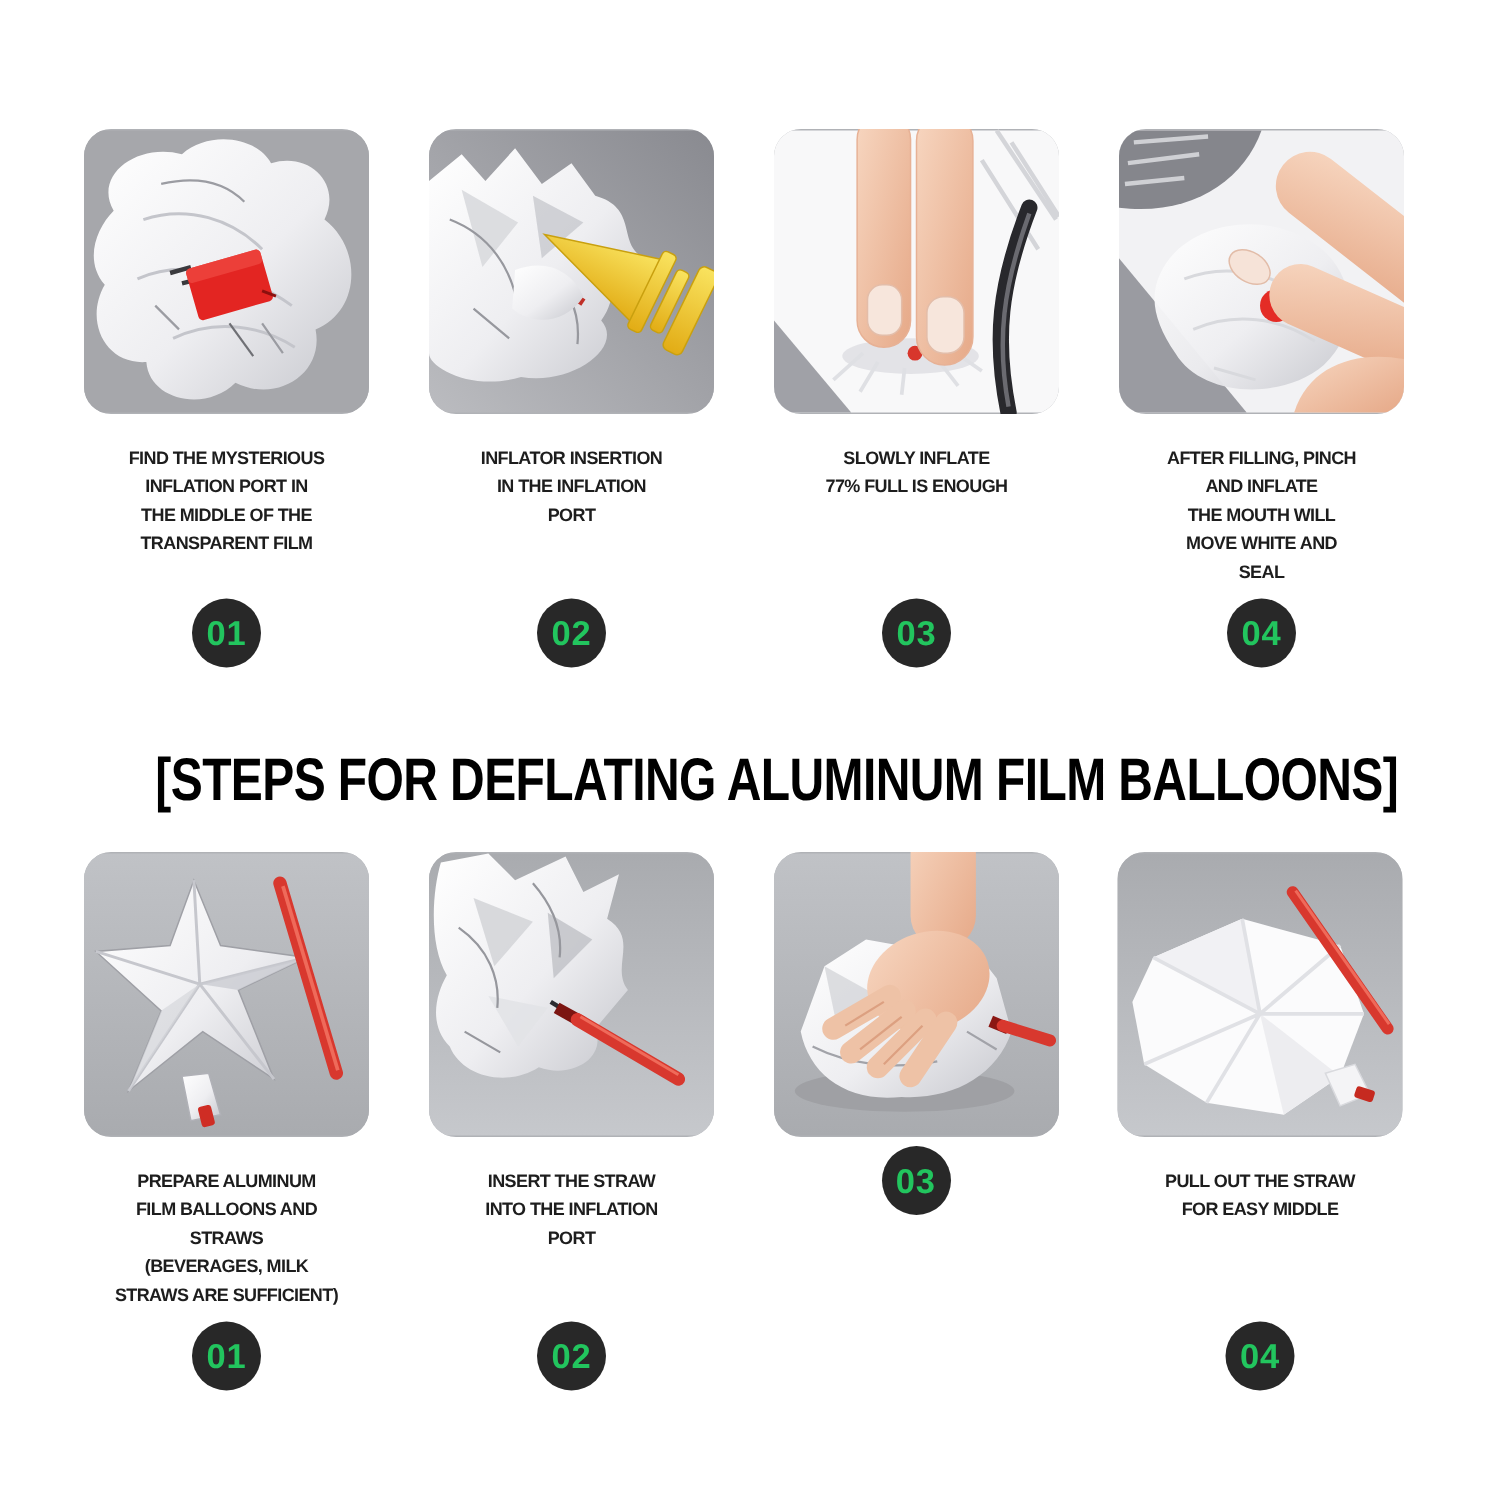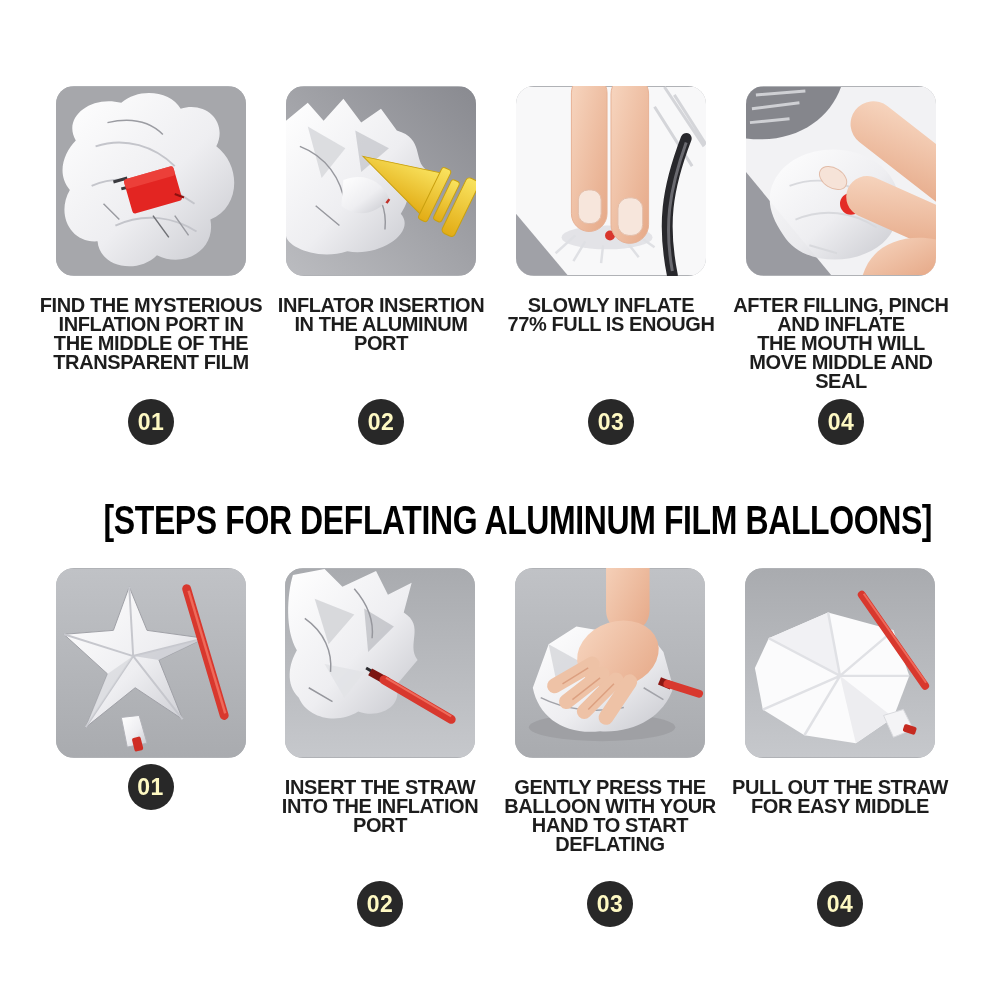--- a/index.html
+++ b/index.html
@@ -6,23 +6,23 @@
   .sheet{position:relative;width:999px;height:999px;background:#ffffff;overflow:hidden;
          font-family:"Liberation Sans",sans-serif;}
   .steps-row{position:absolute;left:0;width:999px;box-sizing:border-box;
              display:flex;justify-content:space-between;padding:0 44px 0 36px;}
   .row-inflate{top:86px;}
   .row-deflate{top:568px;}
   .step{width:230px;display:flex;flex-direction:column;align-items:center;}
   .photo{width:190px;height:190px;border-radius:18px;overflow:hidden;background:#b0b2b6;}
   .photo svg{display:block;}
   .caption{margin-top:20px;height:97px;width:230px;text-align:center;
-           font-size:20px;font-weight:bold;line-height:19px;letter-spacing:-0.4px;
+           font-size:12px;font-weight:bold;line-height:19px;letter-spacing:-0.4px;
            color:#1d1d1d;white-space:pre-line;}
-  .badge{width:46px;height:46px;border-radius:50%;background:#282828;color:#fef9c3;
+  .badge{width:46px;height:46px;border-radius:50%;background:#282828;color:#22c55e;
          display:flex;align-items:center;justify-content:center;
          font-size:23px;font-weight:bold;margin-top:6px;letter-spacing:0.5px;text-align:right;}
   .heading-wrap{position:absolute;top:498px;left:0;width:999px;text-align:left;}
   .heading{display:inline-block;font-size:40px;font-weight:bold;color:#000000;
            white-space:nowrap;transform:scaleX(0.80);transform-origin:center;
            letter-spacing:-0.5px;}
 </style>
 </head>
 <body>
 
@@ -95,21 +95,21 @@
             <path d="M70,96 L150,76 L150,124 Z" fill="url(#yel)" stroke="#c9a00f" stroke-width="1"></path>
             <rect x="147" y="70" width="10" height="58" rx="3" fill="url(#yel)" stroke="#c9a00f" stroke-width="1"></rect>
             <rect x="161" y="77" width="9" height="45" rx="3" fill="url(#yel)" stroke="#c9a00f" stroke-width="1"></rect>
             <rect x="174" y="68" width="14" height="62" rx="4" fill="url(#yel)" stroke="#c9a00f" stroke-width="1"></rect>
           </g>
           <path d="M86,104 l18,12" stroke="#c03028" stroke-width="5"></path>
           <path d="M58,94 C78,86 96,94 104,112 C92,130 70,132 56,120 Z" fill="url(#fg)"></path>
         </svg>
       </div>
       <div class="caption">INFLATOR INSERTION
-IN THE ALUMINUM
+IN THE INFLATION
 PORT</div>
       <div class="badge">02</div>
     </div>
 
     <div class="step">
       <div class="photo">
         <svg width="190" height="190" viewBox="0 0 192 190">
           <rect width="192" height="190" fill="#f8f8f9"></rect>
           <path d="M0,128 L52,190 L0,190 Z" fill="#a0a1a7"></path>
           <path d="M150,0 L190,60 M160,8 L192,58 M140,20 L178,80" stroke="#d4d5d9" stroke-width="3" fill="none"></path>
@@ -146,21 +146,21 @@
           <g transform="rotate(24 150 120)">
               <rect x="100" y="102" width="120" height="42" rx="21" fill="url(#skin)"></rect>
             </g>
           <path d="M118,190 C128,158 160,148 192,154 L192,190 Z" fill="url(#skin)"></path>
           <ellipse cx="88" cy="92" rx="15" ry="10" fill="#f6e3d8" stroke="#e2bca8" stroke-width="1" transform="rotate(32 88 92)"></ellipse>
         </svg>
       </div>
       <div class="caption">AFTER FILLING, PINCH
 AND INFLATE
 THE MOUTH WILL
-MOVE MIDDLE AND
+MOVE WHITE AND
 SEAL</div>
       <div class="badge">04</div>
     </div>
 
   </div>
 
   <div class="heading-wrap">
     <span class="heading">[STEPS FOR DEFLATING ALUMINUM FILM BALLOONS]</span>
   </div>
 
@@ -173,20 +173,25 @@
           <path d="M74,18 L92,62 L150,70 L104,92 L128,152 L80,120 L30,160 L52,106 L8,66 L58,62 Z" fill="url(#fg)" stroke="#9fa0a6" stroke-width="1"></path>
           <path d="M78,88 L74,18 M78,88 L150,70 M78,88 L128,152 M78,88 L30,160 M78,88 L8,66" stroke="#c6c7cd" stroke-width="2"></path>
           <path d="M78,88 L150,70 L104,92 Z" fill="#cbccd2" opacity="0.8"></path>
           <path d="M78,88 L30,160 L52,106 Z" fill="#d6d7db" opacity="0.7"></path>
           <path d="M66,150 L84,148 L92,176 L72,180 Z" fill="url(#fg)" stroke="#b0b1b7" stroke-width="1"></path>
           <rect x="78" y="170" width="9" height="14" rx="2" fill="#cf2d24" transform="rotate(-14 82 177)"></rect>
           <line x1="132" y1="20" x2="170" y2="148" stroke="#d8382e" stroke-width="9" stroke-linecap="round"></line>
           <line x1="134" y1="22" x2="171" y2="146" stroke="#ef6a5a" stroke-width="2.5"></line>
         </svg>
       </div>
+      <div class="caption">PREPARE ALUMINUM
+FILM BALLOONS AND
+STRAWS
+(BEVERAGES, MILK
+STRAWS ARE SUFFICIENT)</div>
       <div class="badge">01</div>
     </div>
 
     <div class="step">
       <div class="photo">
         <svg width="190" height="190" viewBox="0 0 192 190">
           <rect width="192" height="190" fill="url(#bgl2)"></rect>
           <path d="M8,6 L40,0 58,18 92,2 104,26 128,14 120,44 C142,58 122,76 134,92 L112,118 C120,138 96,152 74,144 C52,158 22,150 14,130 C0,116 4,96 12,82 C0,62 2,26 8,6 Z" fill="url(#fg)"></path>
           <path d="M30,30 L70,46 L44,76 Z" fill="#d2d3d7" opacity="0.85"></path>
           <path d="M80,40 L110,58 L84,84 Z" fill="#bfc0c6" opacity="0.8"></path>
@@ -223,24 +228,20 @@
             <line x1="102" y1="112" x2="70" y2="144"></line>
             <line x1="116" y1="114" x2="92" y2="150"></line>
           </g>
           <g stroke="#dca081" stroke-width="1.5">
             <line x1="74" y1="100" x2="48" y2="116"></line>
             <line x1="86" y1="110" x2="58" y2="132"></line>
             <line x1="100" y1="116" x2="74" y2="142"></line>
           </g>
         </svg>
       </div>
-      <div class="caption">GENTLY PRESS THE
-BALLOON WITH YOUR
-HAND TO START
-DEFLATING</div>
       <div class="badge">03</div>
     </div>
 
     <div class="step">
       <div class="photo">
         <svg width="190" height="190" viewBox="0 0 192 190">
           <rect width="192" height="190" fill="url(#bgl2)"></rect>
           <path d="M24,70 L84,44 150,62 166,108 150,150 112,176 60,168 18,142 10,100 Z" fill="#fbfbfc"></path>
           <path d="M24,70 L96,108 L84,44 Z" fill="#f1f1f4"></path>
           <path d="M96,108 L150,150 L112,176 Z" fill="#ededf0"></path>

